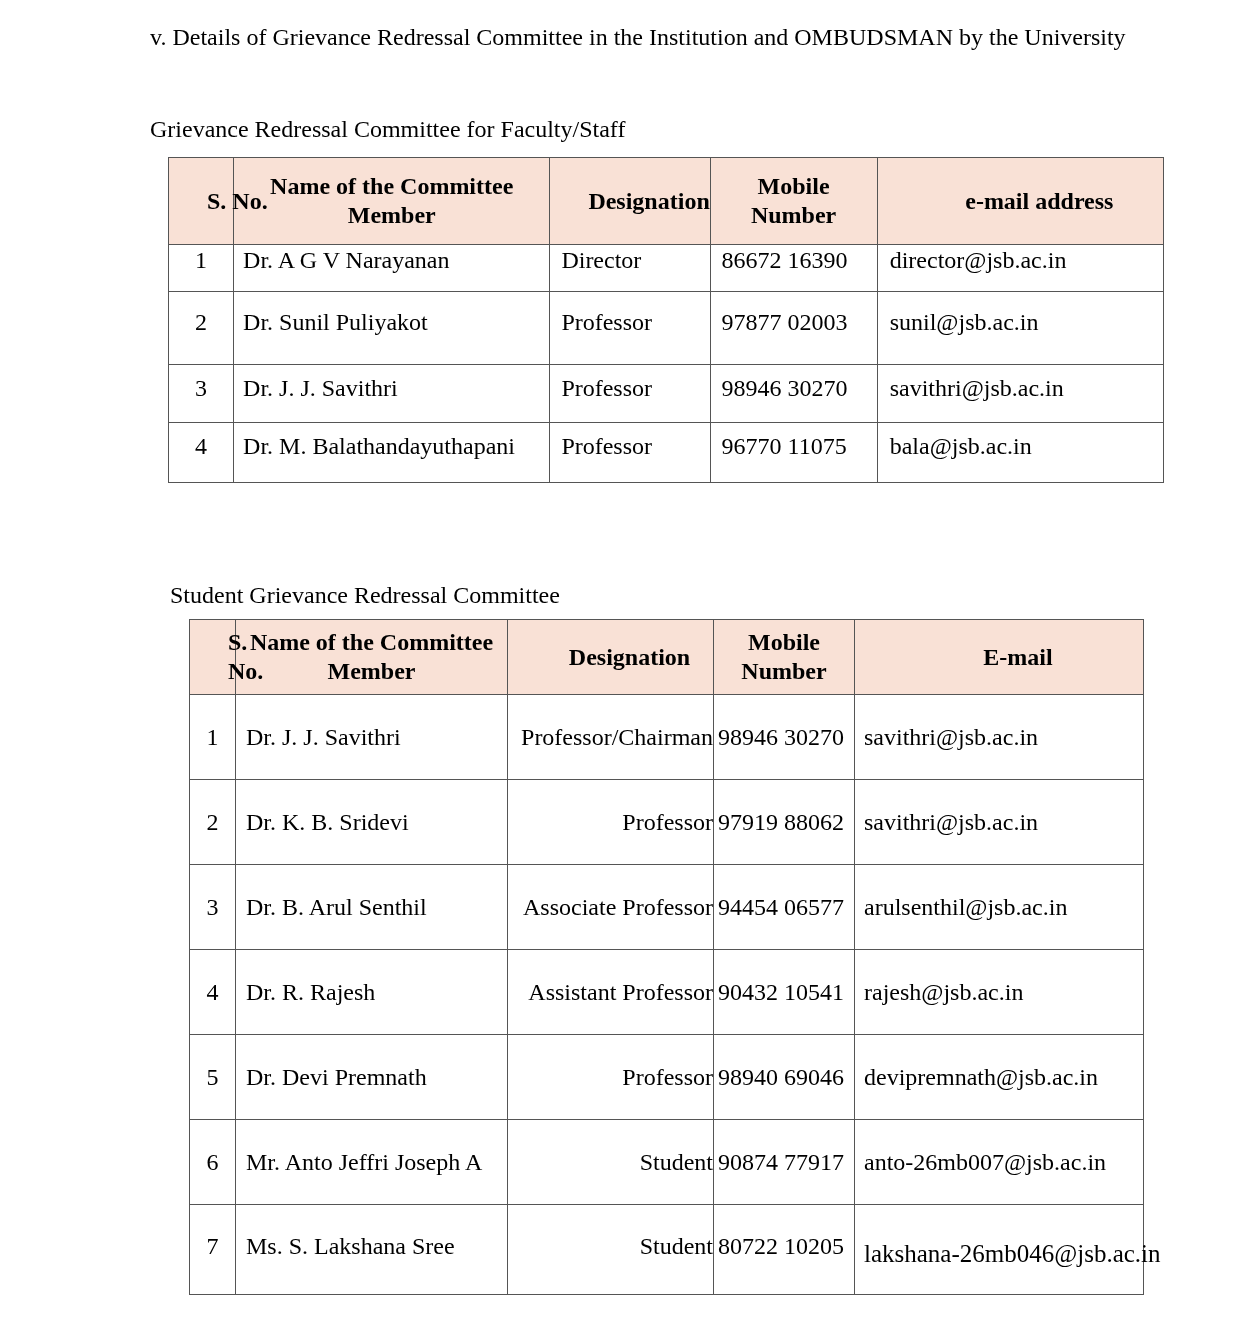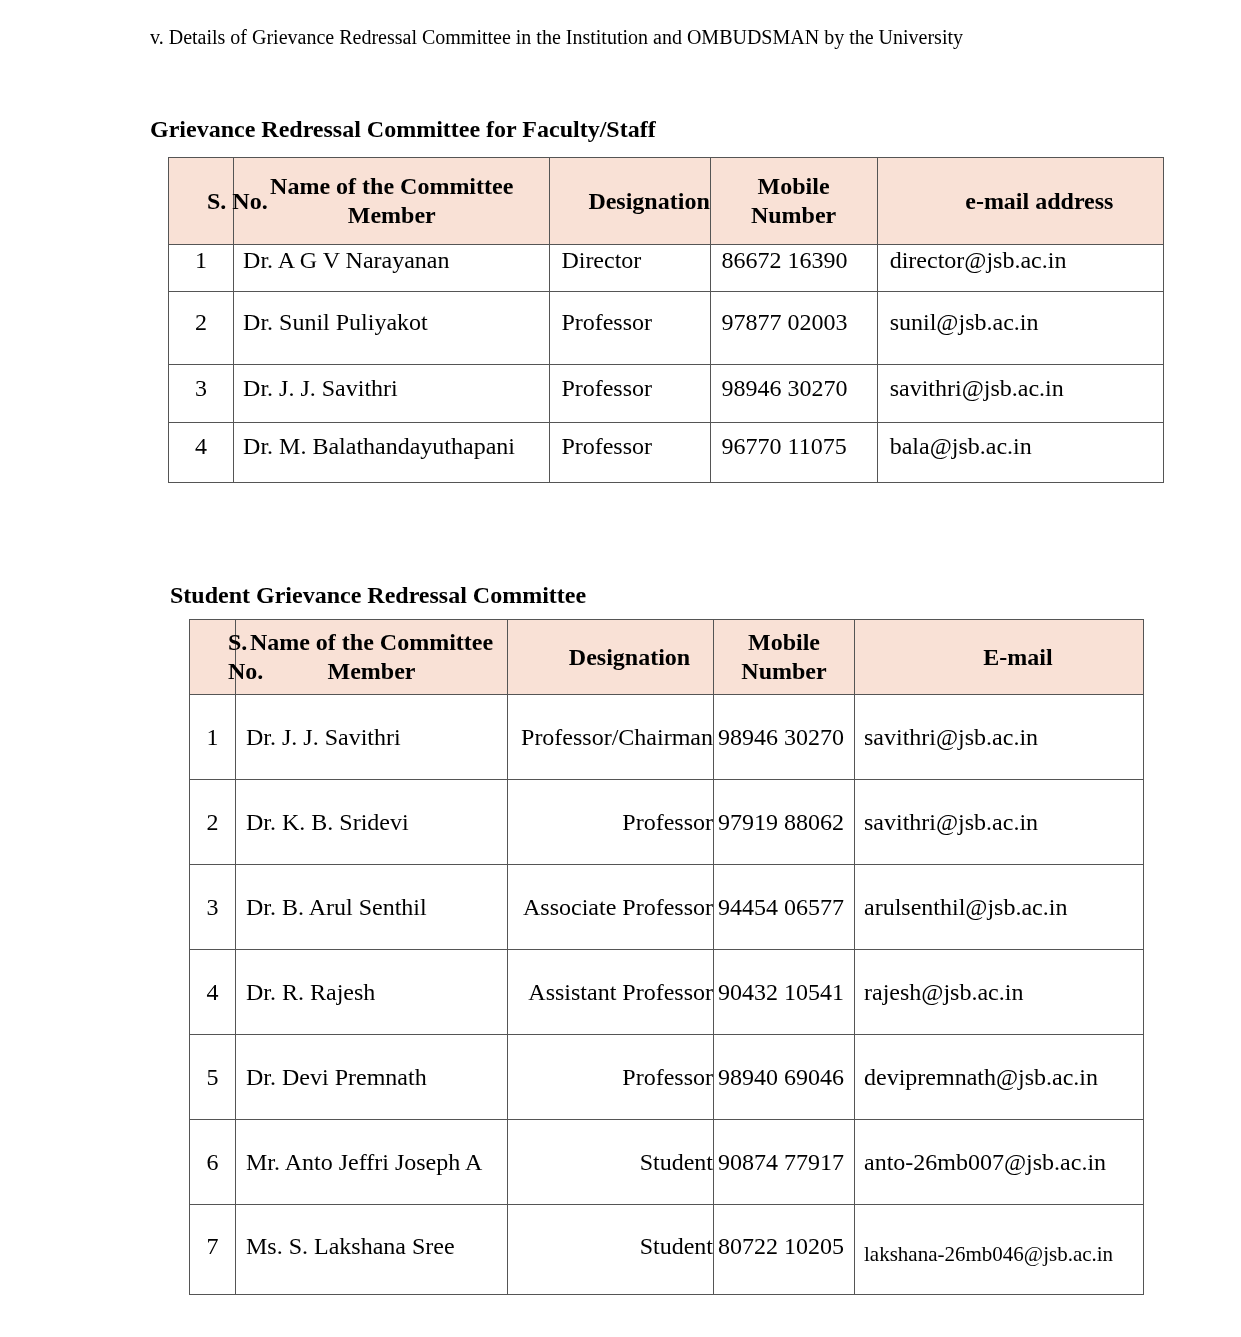--- a/index.html
+++ b/index.html
@@ -2,25 +2,25 @@
 <html><head>
 <meta charset="utf-8">
 <style>
   html, body { margin: 0; padding: 0; background: #ffffff; }
   body {
     width: 1241px; height: 1337px; position: relative; overflow: hidden;
     font-family: "Liberation Serif", "DejaVu Serif", serif; color: #000;
   }
   .intro {
     position: absolute; left: 150px; top: 22px;
-    font-size: 20px; line-height: 30px; white-space: nowrap;
+    font-size: 24px; line-height: 30px; white-space: nowrap;
   }
   .section-title {
     position: absolute; left: 150px;
-    font-size: 24px; font-weight: bold; line-height: 30px; white-space: nowrap;
+    font-size: 24px; font-weight: normal; line-height: 30px; white-space: nowrap;
   }
   #title1 { top: 114px; }
   #title2 { top: 580px; margin-left: 20px; }
 
   table.grid {
     position: absolute; border-collapse: collapse; table-layout: fixed;
     font-size: 24px;
   }
   table.grid td, table.grid th {
     border: 1.5px solid #555; padding: 0; vertical-align: top; overflow: visible;
@@ -53,21 +53,21 @@
   #table2 .c0 { width: 46px; } #table2 .c1 { width: 272px; } #table2 .c2 { width: 206px; }
   #table2 .c3 { width: 141px; } #table2 .c4 { width: 289px; }
   #table2 thead th { height: 74px; }
   #table2 tbody td { line-height: 30px; vertical-align: middle; height: 84px; }
   #table2 tbody tr.last td { height: 90px; vertical-align: top; padding-top: 26px; box-sizing: border-box; }
   #table2 td.sno { text-align: center; }
   #table2 td.name { padding-left: 10px; }
   #table2 td.desig { text-align: right; margin-top: 9px; }
   #table2 td.mobile { padding-left: 4px; }
   #table2 td.email { padding-left: 9px; }
-  #table2 tr.last td.email { font-size: 21px; padding-top: 34px; padding-left: 9px; }
+  #table2 tr.last td.email { font-size: 25px; padding-top: 34px; padding-left: 9px; }
 </style>
 </head>
 <body>
 
 <div class="intro">v. Details of Grievance Redressal Committee in the Institution and OMBUDSMAN by the University</div>
 
 <div class="section-title" id="title1">Grievance Redressal Committee for Faculty/Staff</div>
 
 <table class="grid" id="table1">
   <colgroup>

